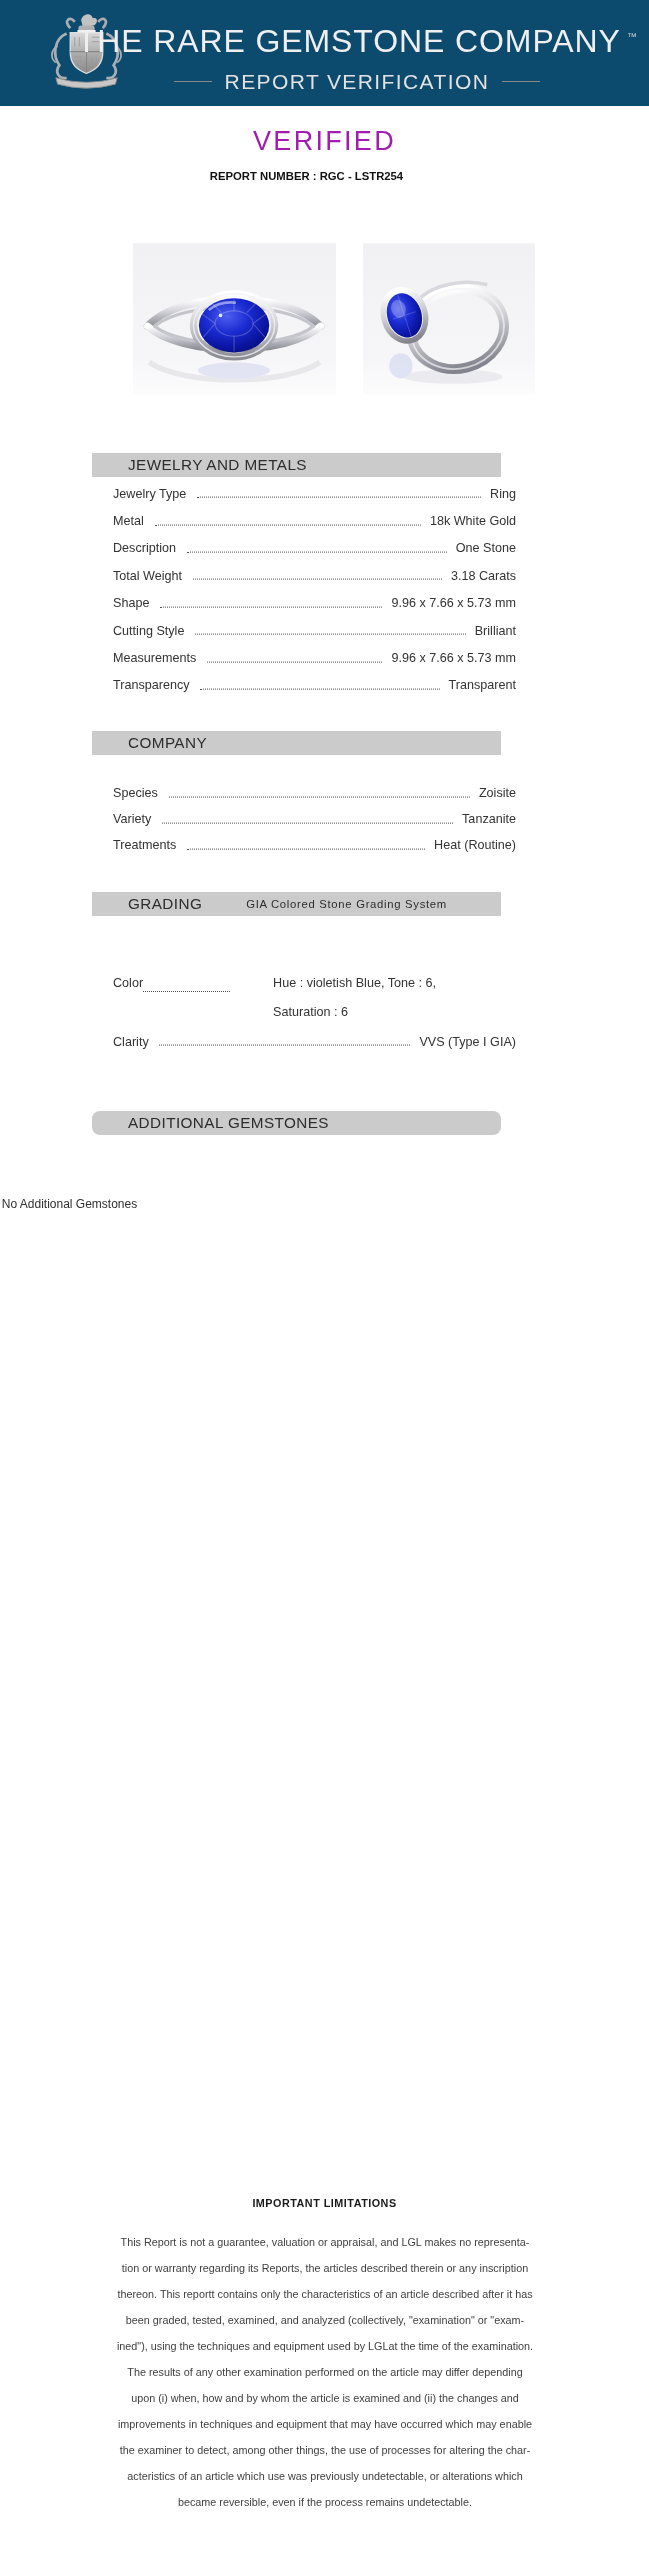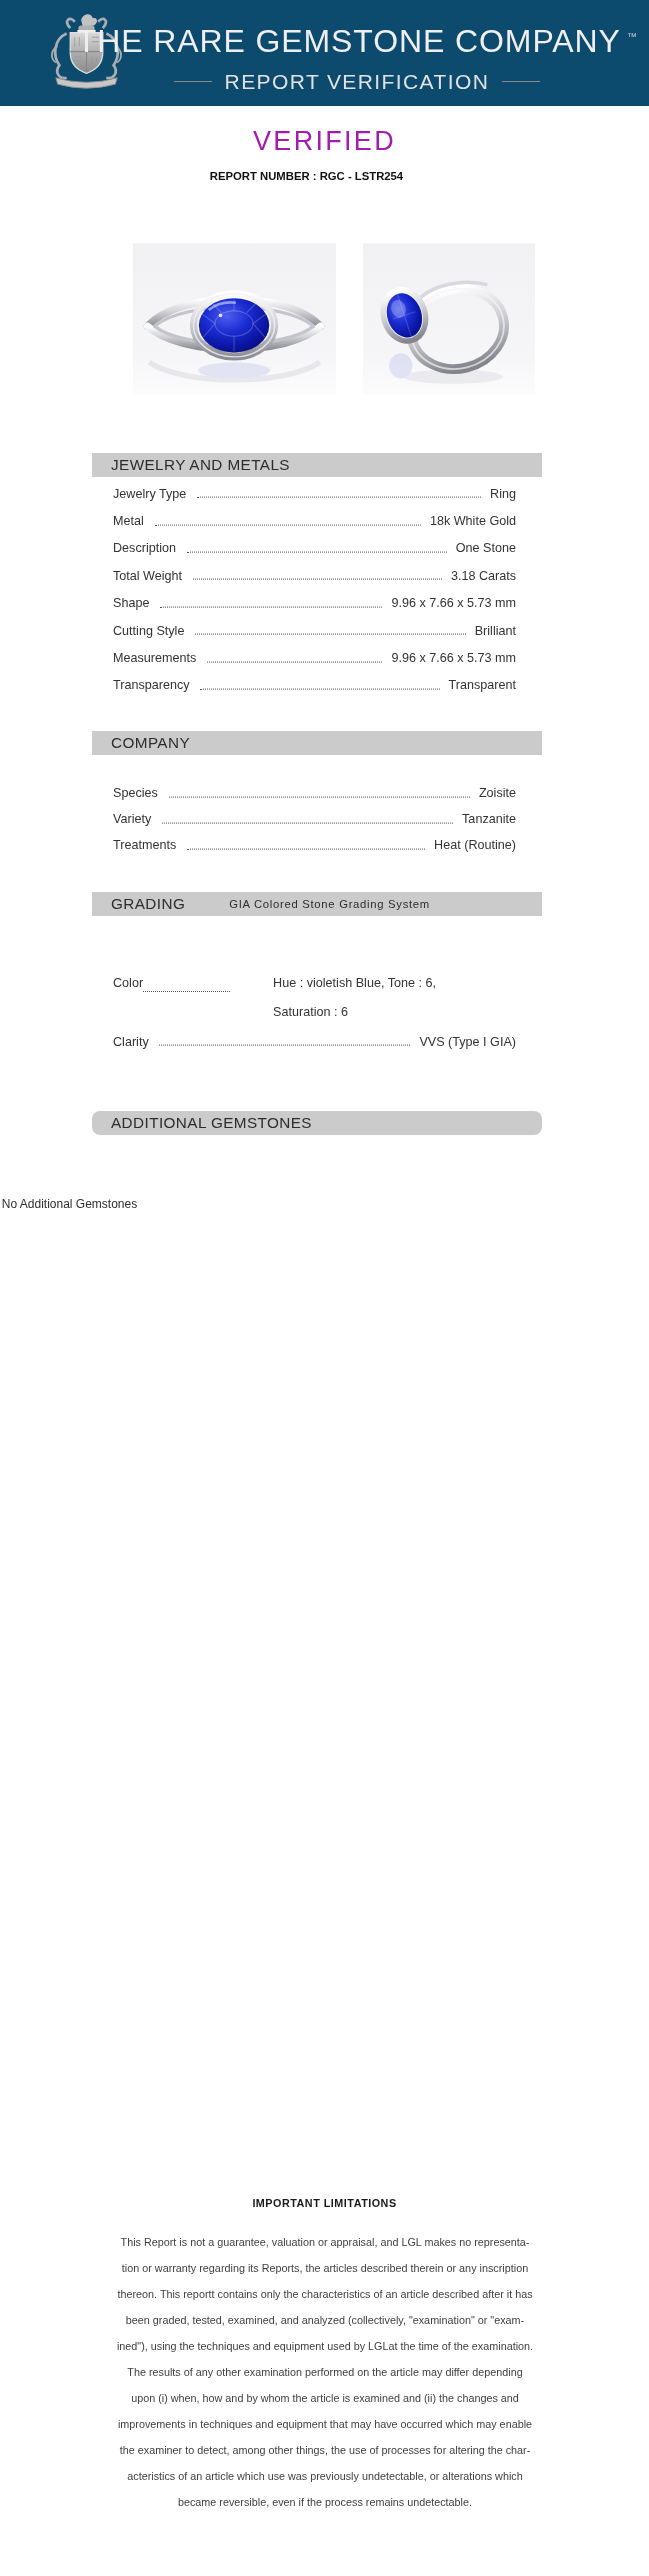--- a/index.html
+++ b/index.html
@@ -22,22 +22,22 @@
   .report-number { position:absolute; top:170px; left:0; width:541px; text-align:center;
               font-size:11.3px; font-weight:bold; color:#111;margin-left:36px; }
 
   
   .photo { position:absolute; top:243px; height:152px; }
   .photo svg { display:block; width:100%; height:100%; }
   #photo-front { left:133px; width:203px; }
   #photo-side  { left:363px; width:172px; }
 
   
-  .bar { position:absolute; left:92px; width:450px; height:24px; background:#cbcbcb;
-         display:flex; align-items:center; }
+  .bar { position:absolute; left:92px; width:392px; height:24px; background:#cbcbcb;
+         display:flex; align-items:center;padding-left:17px; }
   .bar-jewelry    { top:453px; }
   .bar-results    { top:731px; }
   .bar-grading    { top:892px;gap:28px; }
   .bar-additional { top:1111px;border-radius:8px; }
   .bar-title { margin-left:19px; font-size:15.3px; color:#2d2d2d; letter-spacing:0.4px; white-space:nowrap; }
   .bar-subtitle { margin-left:16px; font-size:11.3px; color:#2d2d2d; letter-spacing:0.7px; white-space:nowrap; }
 
   
   .rows { position:absolute; left:113px; width:403px; }
   .row { display:flex; align-items:center; font-size:12.6px; color:#333; }

